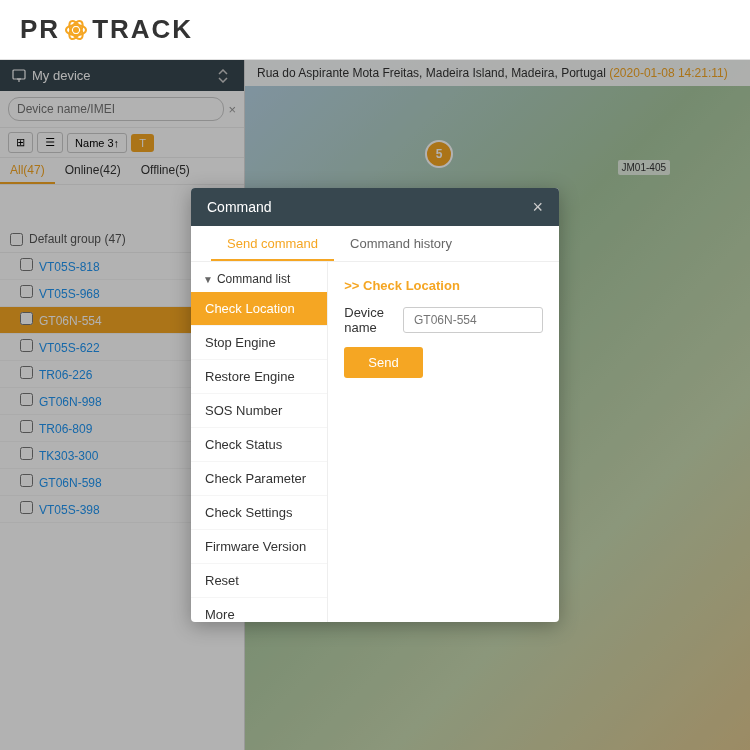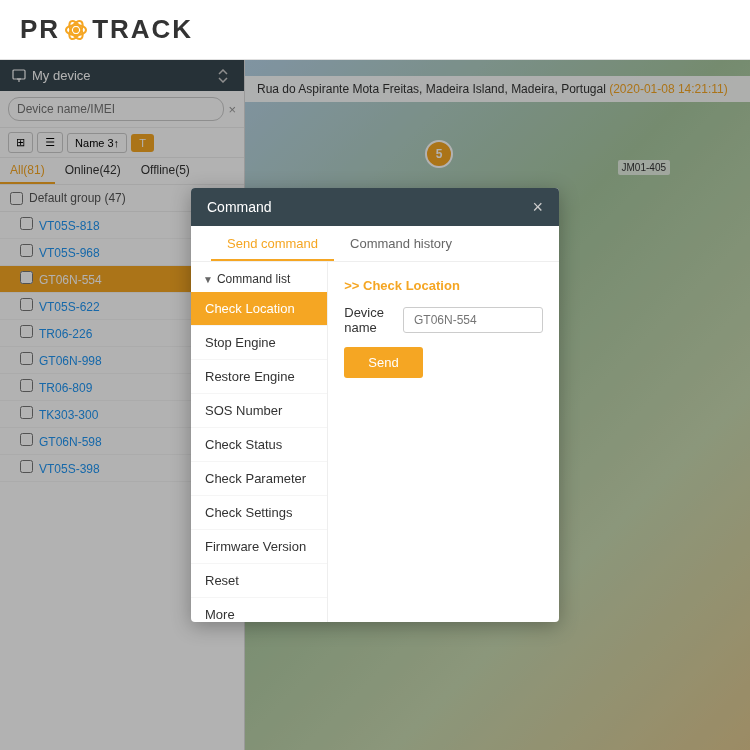--- a/index.html
+++ b/index.html
@@ -103,21 +103,21 @@
       display: flex;
       border-bottom: 1px solid #eee;
       font-size: 12px;
     }
     .s-tab {
       padding: 5px 10px;
       cursor: pointer;
       color: #333;
     }
     .s-tab.active { color: #f5a623; border-bottom: 2px solid #f5a623; }
-    .device-list { flex: 1; overflow-y: auto; }
+    .device-list { flex: 1; overflow-y: auto; margin-top: 41px; }
     .device-group {
       display: flex;
       align-items: center;
       padding: 6px 10px;
       font-size: 12px;
       color: #555;
       border-bottom: 1px solid #f0f0f0;
     }
     .device-group input[type=checkbox] { margin-right: 6px; }
     .device-item {
@@ -138,21 +138,21 @@
 
     
     #map-area {
       flex: 1;
       position: relative;
       background: #a8d5a2;
       overflow: hidden;
     }
     #map-topbar {
       position: absolute;
-      top: 16px; left: 0; right: 0;
+      top: 0; left: 0; right: 0;
       background: rgba(255,255,255,0.92);
       padding: 6px 12px;
       font-size: 12px;
       color: #333;
       z-index: 2;
     }
     #map-topbar .addr-orange { color: #f5a623; }
     .map-bg {
       position: absolute;
       top: 0; left: 0; right: 0; bottom: 0;
@@ -327,21 +327,21 @@
       <input type="text" placeholder="Device name/IMEI" style="">
       <span style="margin-left:4px; color:#999; cursor:pointer;">×</span>
     </div>
     <div id="sidebar-toolbar">
       <button class="tb-btn">⊞</button>
       <button class="tb-btn">☰</button>
       <button class="tb-btn" style="font-size:11px;">Name 3↑</button>
       <button class="tb-btn-orange">T</button>
     </div>
     <div id="sidebar-tabs">
-      <div class="s-tab active">All(81)</div>
+      <div class="s-tab active">All(47)</div>
       <div class="s-tab">Online(42)</div>
       <div class="s-tab">Offline(5)</div>
     </div>
     <div class="device-list">
       <div class="device-group">
         <input type="checkbox" style="">
         <span>Default group (47)</span>
       </div>
       <div class="device-item">
         <span><input type="checkbox" style=""><span class="device-name">VT05S-818</span></span>

